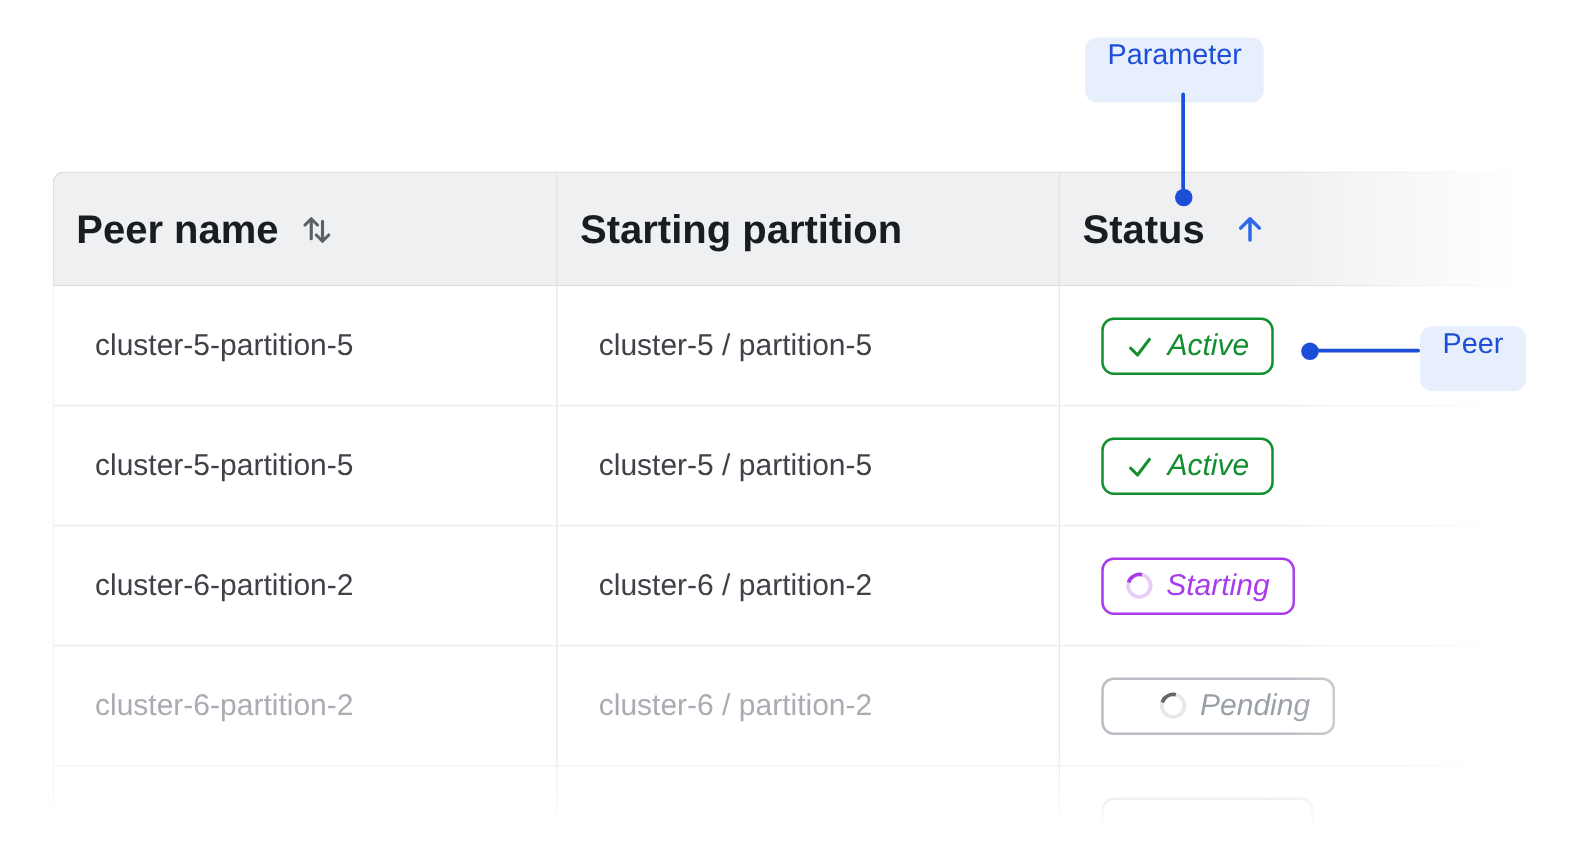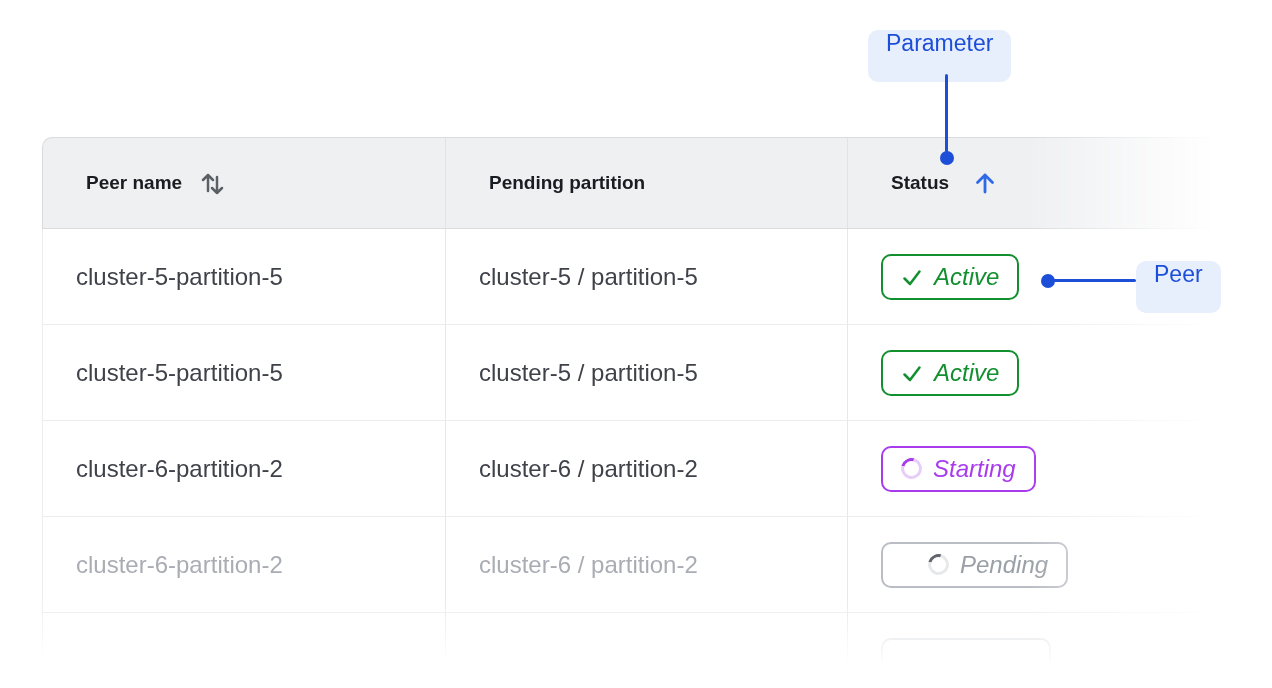--- a/index.html
+++ b/index.html
@@ -16,22 +16,22 @@
             mask-image:linear-gradient(to right,#000 985px,rgba(0,0,0,0) 1175px);
   }
   .thead {
     display:flex; height:92px; align-items:center;
     background:var(--header-bg,#eff0f2);
     border:1px solid #d9dadc; border-right:none; border-bottom:1px solid #dbdcde;
     border-radius:10px 0 0 0;
   }
   .th {
     display:flex; align-items:center; height:100%;
-    padding-left:43px; gap:16px;
-    font-size:19px; font-weight:600; color:#191c20;
+    padding-left:18px; gap:16px;
+    font-size:32px; font-weight:600; color:#191c20;
   }
   .th.c1 { width:403px; border-right:1px solid #e2e3e5; }
   .th.c2 { width:402px; border-right:1px solid #e2e3e5; }
   .th.c3 { flex:1; gap:22px; }
   .tbody { border-left:1px solid #ededef; }
   .tr { display:flex; height:96px; align-items:center; border-bottom:1px solid #ebecee; }
   .td {
     display:flex; align-items:center; height:100%;
     padding-left:33px; font-size:24px; color:#3f4349;
   }
@@ -90,21 +90,21 @@
       <div class="th c1">
         <span>Peer name</span>
         <span class="icon">
           <svg width="28" height="30" viewBox="0 0 28 30" fill="none">
             <path d="M10 23 V7 M5 12 L10 7 L15 12" stroke="#5b6067" stroke-width="2.5" stroke-linecap="round" stroke-linejoin="round"></path>
             <path d="M19 9 V25 M14 20 L19 25 L24 20" stroke="#5b6067" stroke-width="2.5" stroke-linecap="round" stroke-linejoin="round"></path>
           </svg>
         </span>
       </div>
       <div class="th c2">
-        <span>Pending partition</span>
+        <span>Starting partition</span>
       </div>
       <div class="th c3">
         <span>Status</span>
         <span class="icon">
           <svg width="28" height="28" viewBox="0 0 28 28" fill="none">
             <path d="M14 23 V6 M6.5 13.5 L14 6 L21.5 13.5" stroke="#2e6ae8" stroke-width="2.8" stroke-linecap="round" stroke-linejoin="round"></path>
           </svg>
         </span>
       </div>
     </div>

